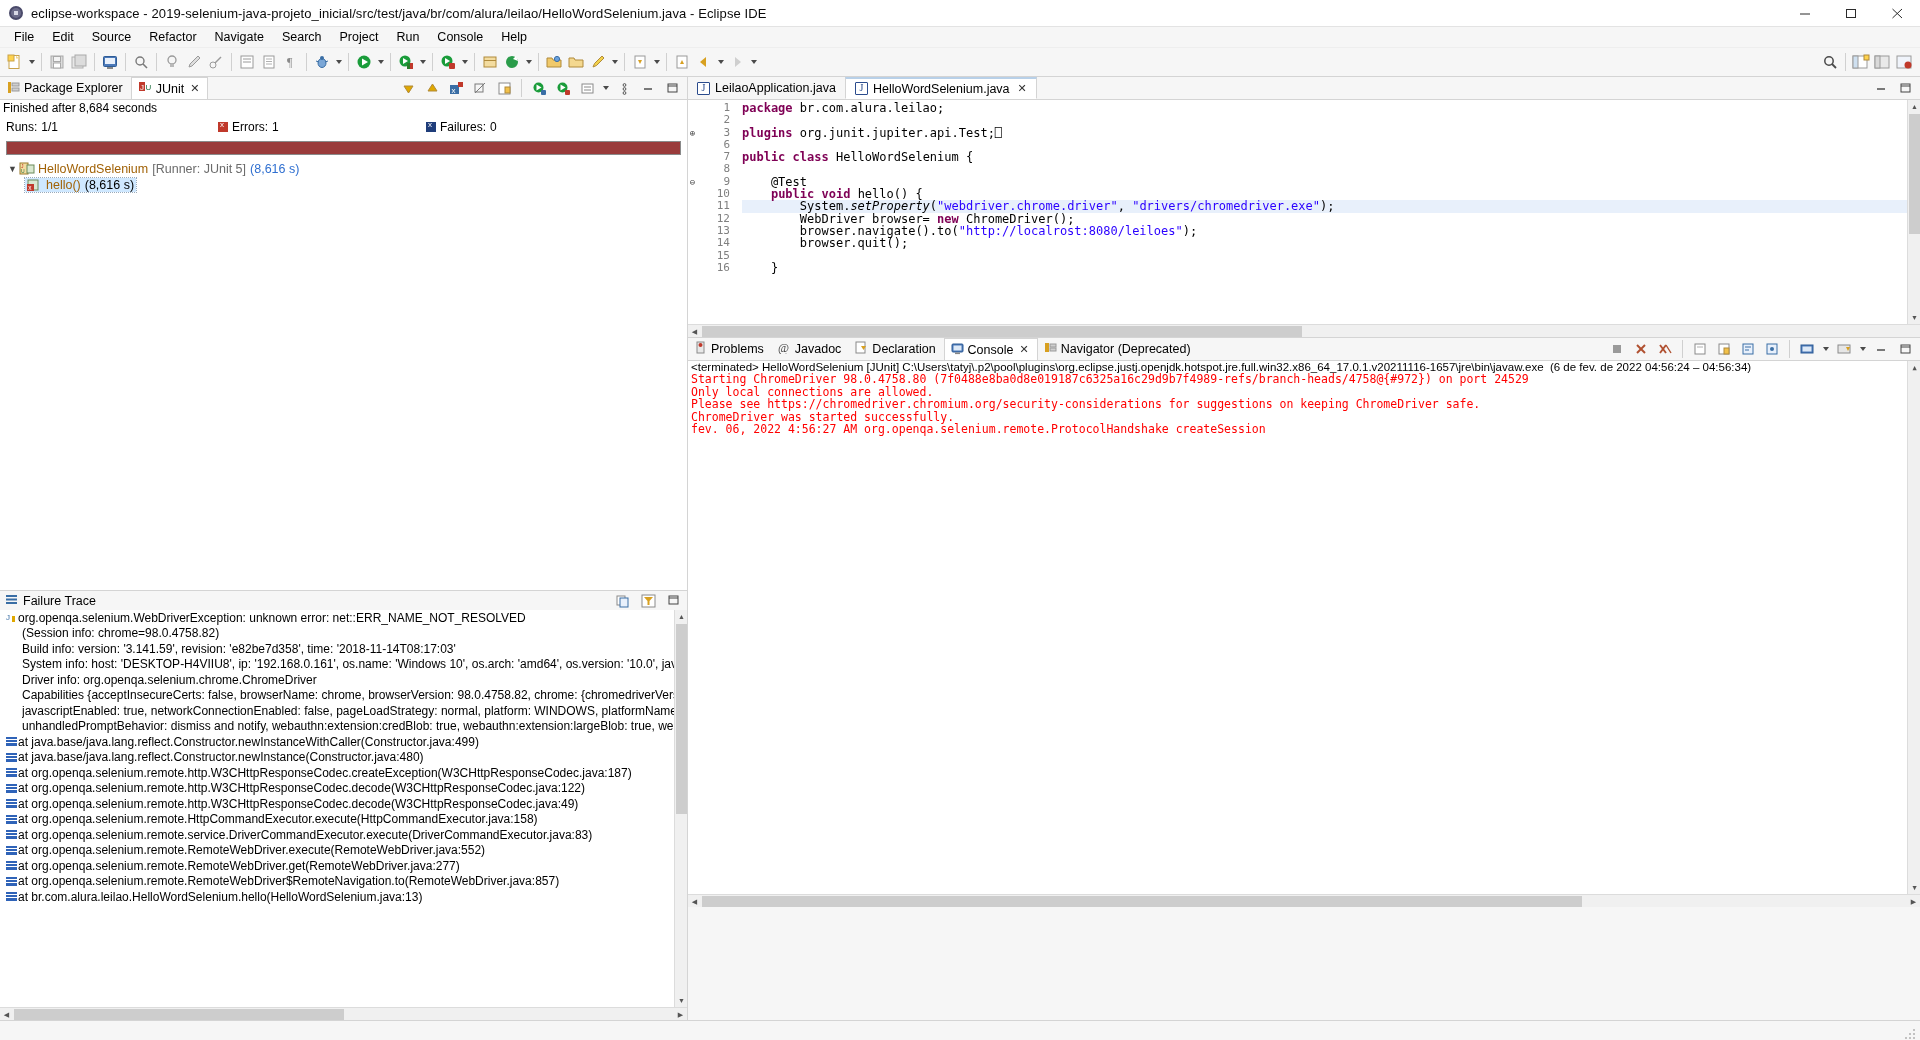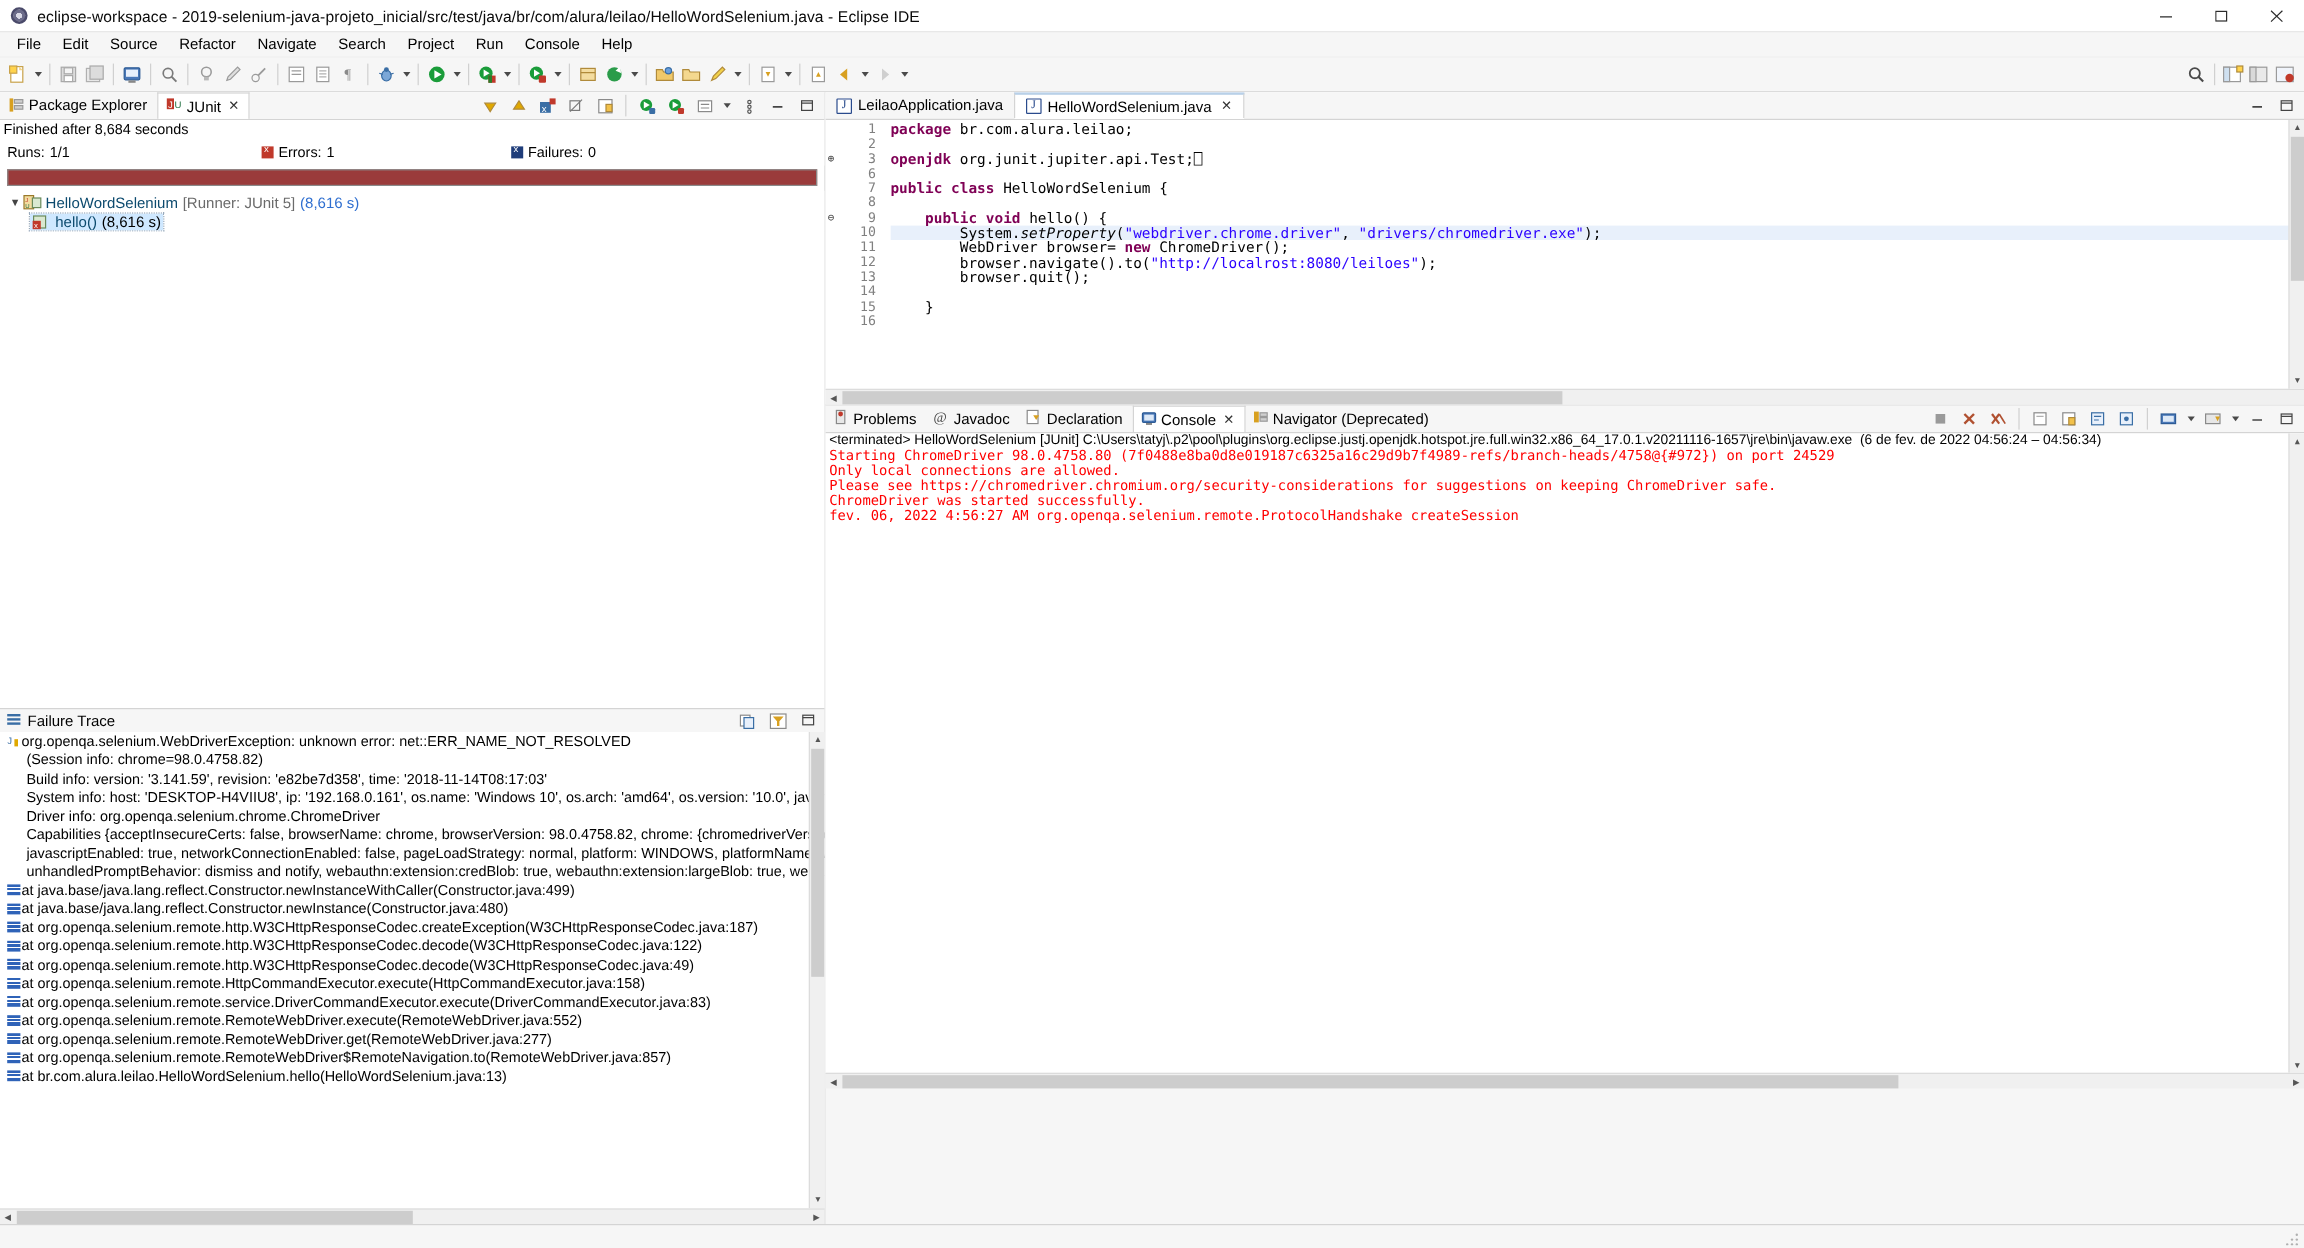--- a/index.html
+++ b/index.html
@@ -63,21 +63,21 @@
   .cbox.err { background:#c0392b; }
   .cbox.fail { background:#1f3d7a; }
   .cbox:after { content:"x"; position:absolute; left:2px; top:-2px; font-size:8px; color:#fff; font-family:"Liberation Sans",sans-serif; }
   .progressbar { height:14px; margin:3px 6px 4px 6px; background:#9a3b3b; border:1px solid #8a8a8a; }
 
   .tree { flex:0 0 auto; background:#fff; padding-top:2px; font-size:12.5px; }
   .tnode { height:16px; display:flex; align-items:center; white-space:nowrap; padding-left:6px; }
   .tnode .arrow { width:13px; display:flex; align-items:center; justify-content:center; color:#444; font-size:9px;}
   .tnode .ti { width:16px; height:14px; margin-right:3px; position:relative; flex:none; }
   .tnode.child { padding-left:25px; }
-  .tnode .name { color:#0c4a6e; }
+  .tnode .name { color:#a16207; }
   .tnode .meta { color:#6b6b6b; margin-left:4px; }
   .tnode .time { color:#2f6fd0; margin-left:4px; }
   .tnode.selected .sel { background:#cfe8ff; outline:1px dotted #9ab; padding:0 2px; }
   .tree-fill { flex:1; background:#fff; }
 
   
   .ft-header { height:20px; display:flex; align-items:center; gap:5px; background:#f6f6f6; border-top:1px solid #d4d4d4; padding-left:5px; font-size:12.5px; }
   .ft-header .acts { margin-left:auto; display:flex; gap:3px; padding-right:3px; }
   .ft-body { flex:1; background:#fff; overflow:hidden; position:relative; font-size:12px; }
   .ft-line { height:15.5px; display:flex; align-items:center; white-space:nowrap; padding-left:4px; color:#000; }
@@ -728,24 +728,25 @@
               <div class="gline">12</div>
               <div class="gline">13</div>
               <div class="gline">14</div>
               <div class="gline">15</div>
               <div class="gline">16</div>
             </div>
           <div class="foldcol"></div>
           <div class="code" id="code-lines">
               <div class="cline"><span class="kw">package</span> br.com.alura.leilao;</div>
               <div class="cline">&nbsp;</div>
-              <div class="cline"><span class="kw">openjdk</span> org.junit.jupiter.api.Test;⎕</div>
+              <div class="cline"><span class="kw">plugins</span> org.junit.jupiter.api.Test;⎕</div>
               <div class="cline">&nbsp;</div>
               <div class="cline"><span class="kw">public</span> <span class="kw">class</span> HelloWordSelenium {</div>
               <div class="cline">&nbsp;</div>
+              <div class="cline">    @Test</div>
               <div class="cline">    <span class="kw">public</span> <span class="kw">void</span> hello() {</div>
               <div class="cline hl">        System.<span class="ital">setProperty</span>(<span class="str">"webdriver.chrome.driver"</span>, <span class="str">"drivers/chromedriver.exe"</span>);</div>
               <div class="cline">        WebDriver browser= <span class="kw">new</span> ChromeDriver();</div>
               <div class="cline">        browser.navigate().to(<span class="str">"http://localrost:8080/leiloes"</span>);</div>
               <div class="cline">        browser.quit();</div>
               <div class="cline">&nbsp;</div>
               <div class="cline">    }</div>
             </div>
         </div>
         <div class="editor-hbar">

